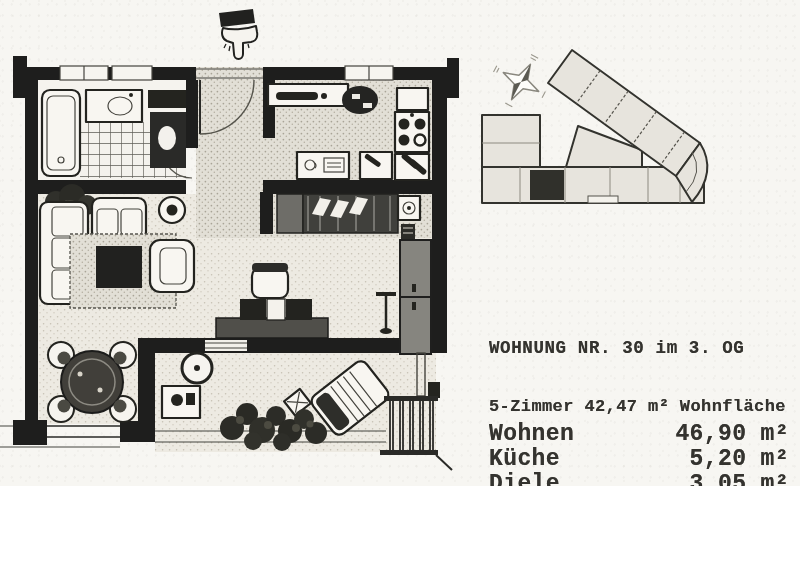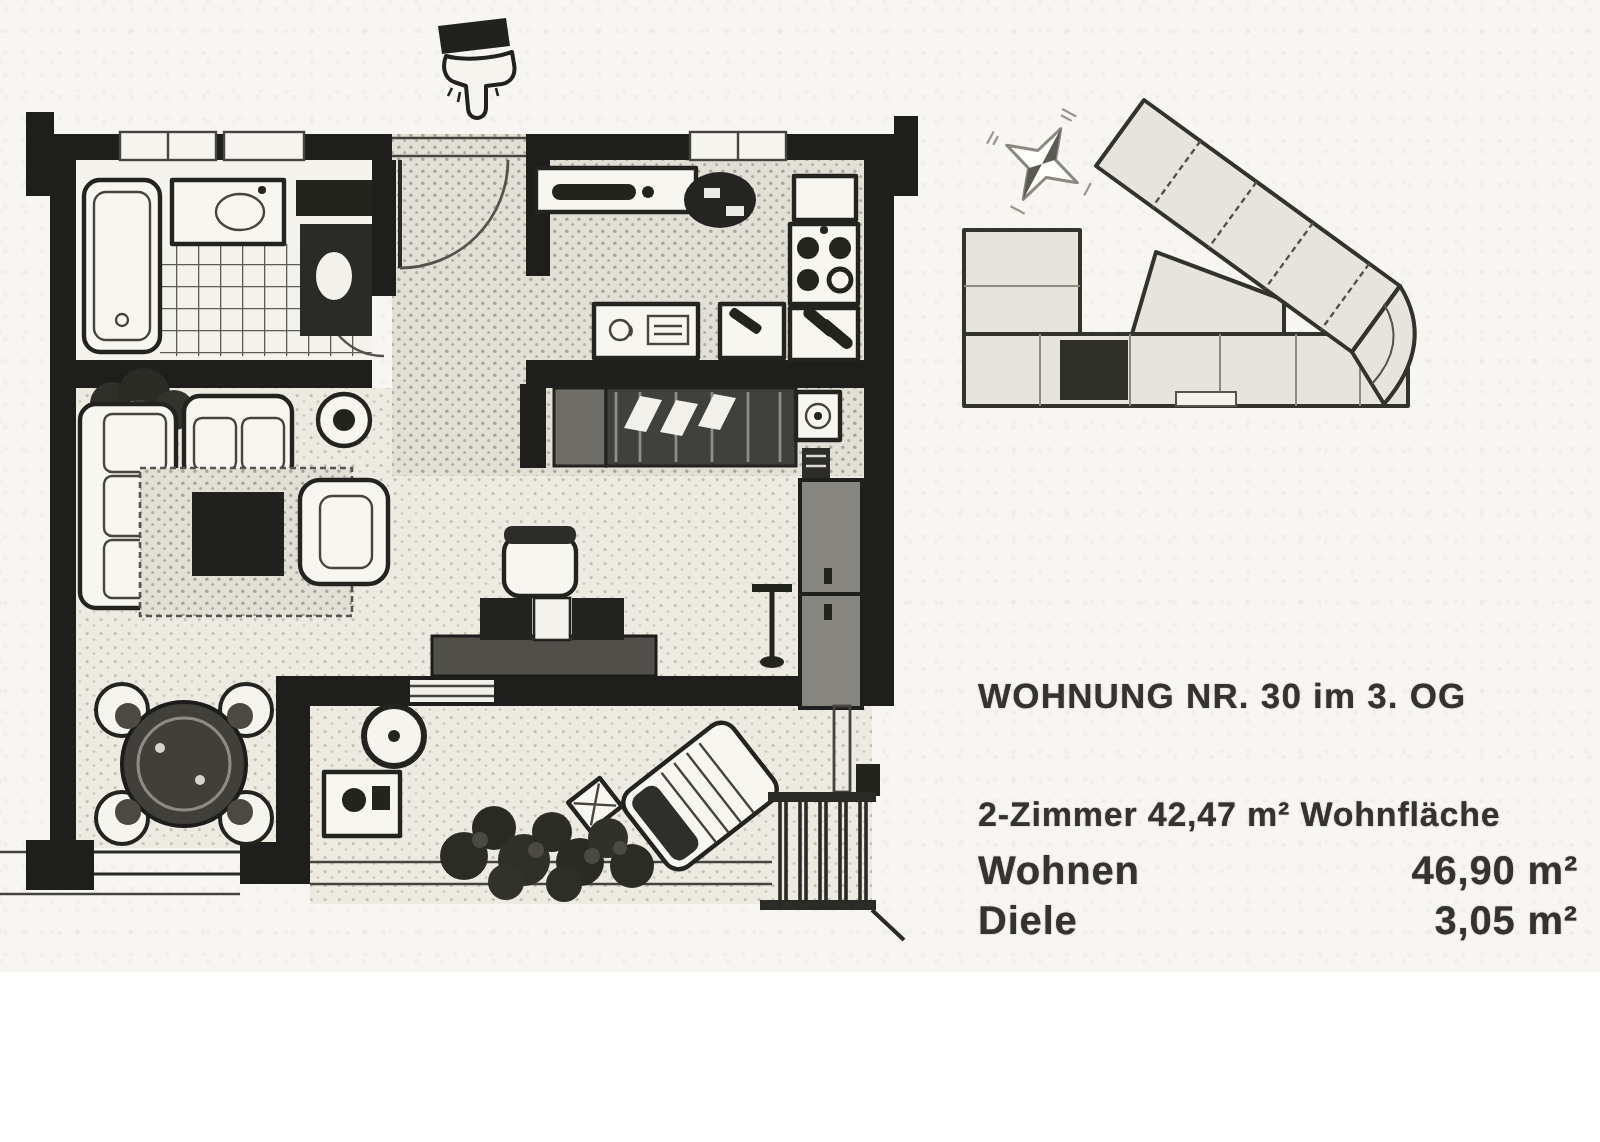--- a/index.html
+++ b/index.html
@@ -2,42 +2,42 @@
 <html><head>
 <meta charset="utf-8">
 <style>
   html,body{margin:0;padding:0;}
   .page{
     position:relative;width:800px;height:486px;overflow:hidden;
     background:
       radial-gradient(circle at 30% 40%, rgba(90,85,70,.045) 0 1px, transparent 1.4px) 0 0/9px 11px,
       radial-gradient(circle at 70% 65%, rgba(90,85,70,.035) 0 1px, transparent 1.4px) 4px 6px/13px 15px,
       #f7f6f2;
-    font-family:Liberation Sans, sans-serif;
+    font-family:Liberation Mono, monospace;
   }
   svg{position:absolute;display:block;}
   .w{fill:#1e1e1d;}
   .furn{fill:#f8f6f1;stroke:#23231f;stroke-width:2.2;stroke-linejoin:round;}
   .thin{stroke:#45443e;stroke-width:1.2;fill:none;}
   .dk{fill:#24241f;}
   .bld{fill:#e7e4dd;stroke:#33332e;stroke-width:2;stroke-linejoin:round;}
   .info{
     position:absolute;left:489px;top:338px;width:300px;color:#34332f;
   }
   .t1{
     font-size:17.5px;font-weight:700;letter-spacing:.6px;white-space:nowrap;
     text-shadow:0 0 .6px rgba(70,68,60,.75);
   }
   .t2{
     margin-top:39px;font-size:17px;font-weight:700;letter-spacing:.4px;white-space:nowrap;
     text-shadow:0 0 .6px rgba(70,68,60,.75);
   }
   .rooms{margin-top:6px;}
   .room-row{
-    display:flex;justify-content:space-between;line-height:24.9px;font-size:20px;
+    display:flex;justify-content:space-between;line-height:24.9px;font-size:23px;
     font-weight:700;letter-spacing:.4px;text-shadow:0 0 .6px rgba(70,68,60,.75);align-items:center;
   }
 </style>
 </head>
 <body>
 
 <div class="page">
 
   <svg style="left:0;top:0" width="470" height="571" viewBox="0 0 470 571">
     <defs>
@@ -275,25 +275,29 @@
       <polygon class="bld" points="92,10 220,103 196,136 68,43"></polygon>
       <path d="M120.2,30.5 L96.2,63.5 M148.3,50.9 L124.3,83.9 M176.5,71.4 L152.5,104.4 M204.6,91.8 L180.6,124.8" stroke="#55534c" stroke-width="1.2" stroke-dasharray="3 2"></path>
       <path class="bld" d="M220,103 Q238,132 212,162 L196,136 Z"></path>
       <path d="M212,112 Q224,132 206,152" stroke="#55534c" stroke-width="1" fill="none"></path>
       <rect x="50" y="130" width="34" height="30" fill="#30302b"></rect>
     </g>
   </svg>
 
   <div class="info">
     <div class="t1">WOHNUNG NR. 30 im 3. OG</div>
-    <div class="t2">2-Zimmer 42,47 m² Wohnfläche</div>
+    <div class="t2">5-Zimmer 42,47 m² Wohnfläche</div>
     <div class="rooms">
       <div class="room-row">
         <span>Wohnen</span>
         <span>46,90 m²</span>
+      </div>
+      <div class="room-row">
+        <span>Küche</span>
+        <span>5,20 m²</span>
       </div>
       <div class="room-row">
         <span>Diele</span>
         <span>3,05 m²</span>
       </div>
     </div>
   </div>
 
 </div>
 

